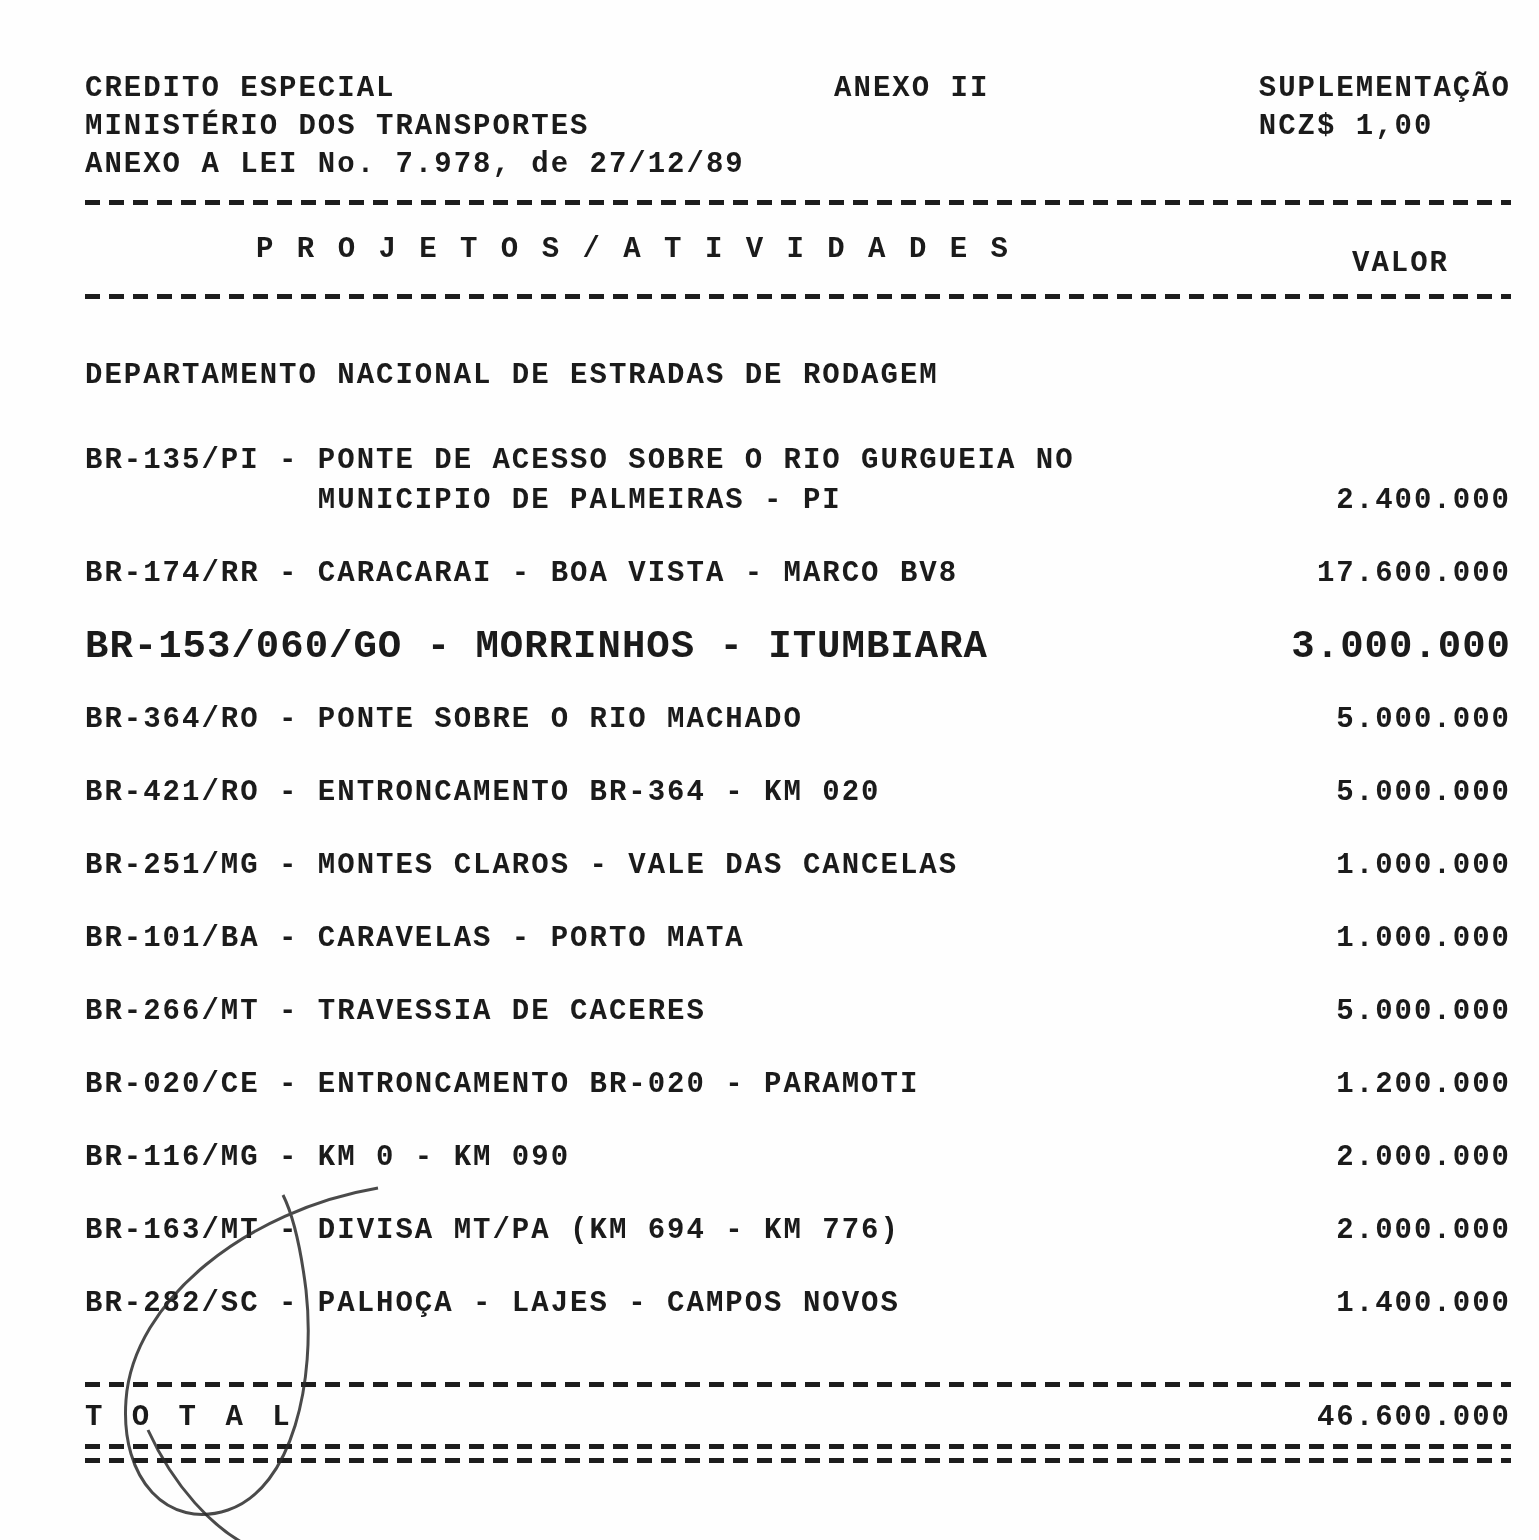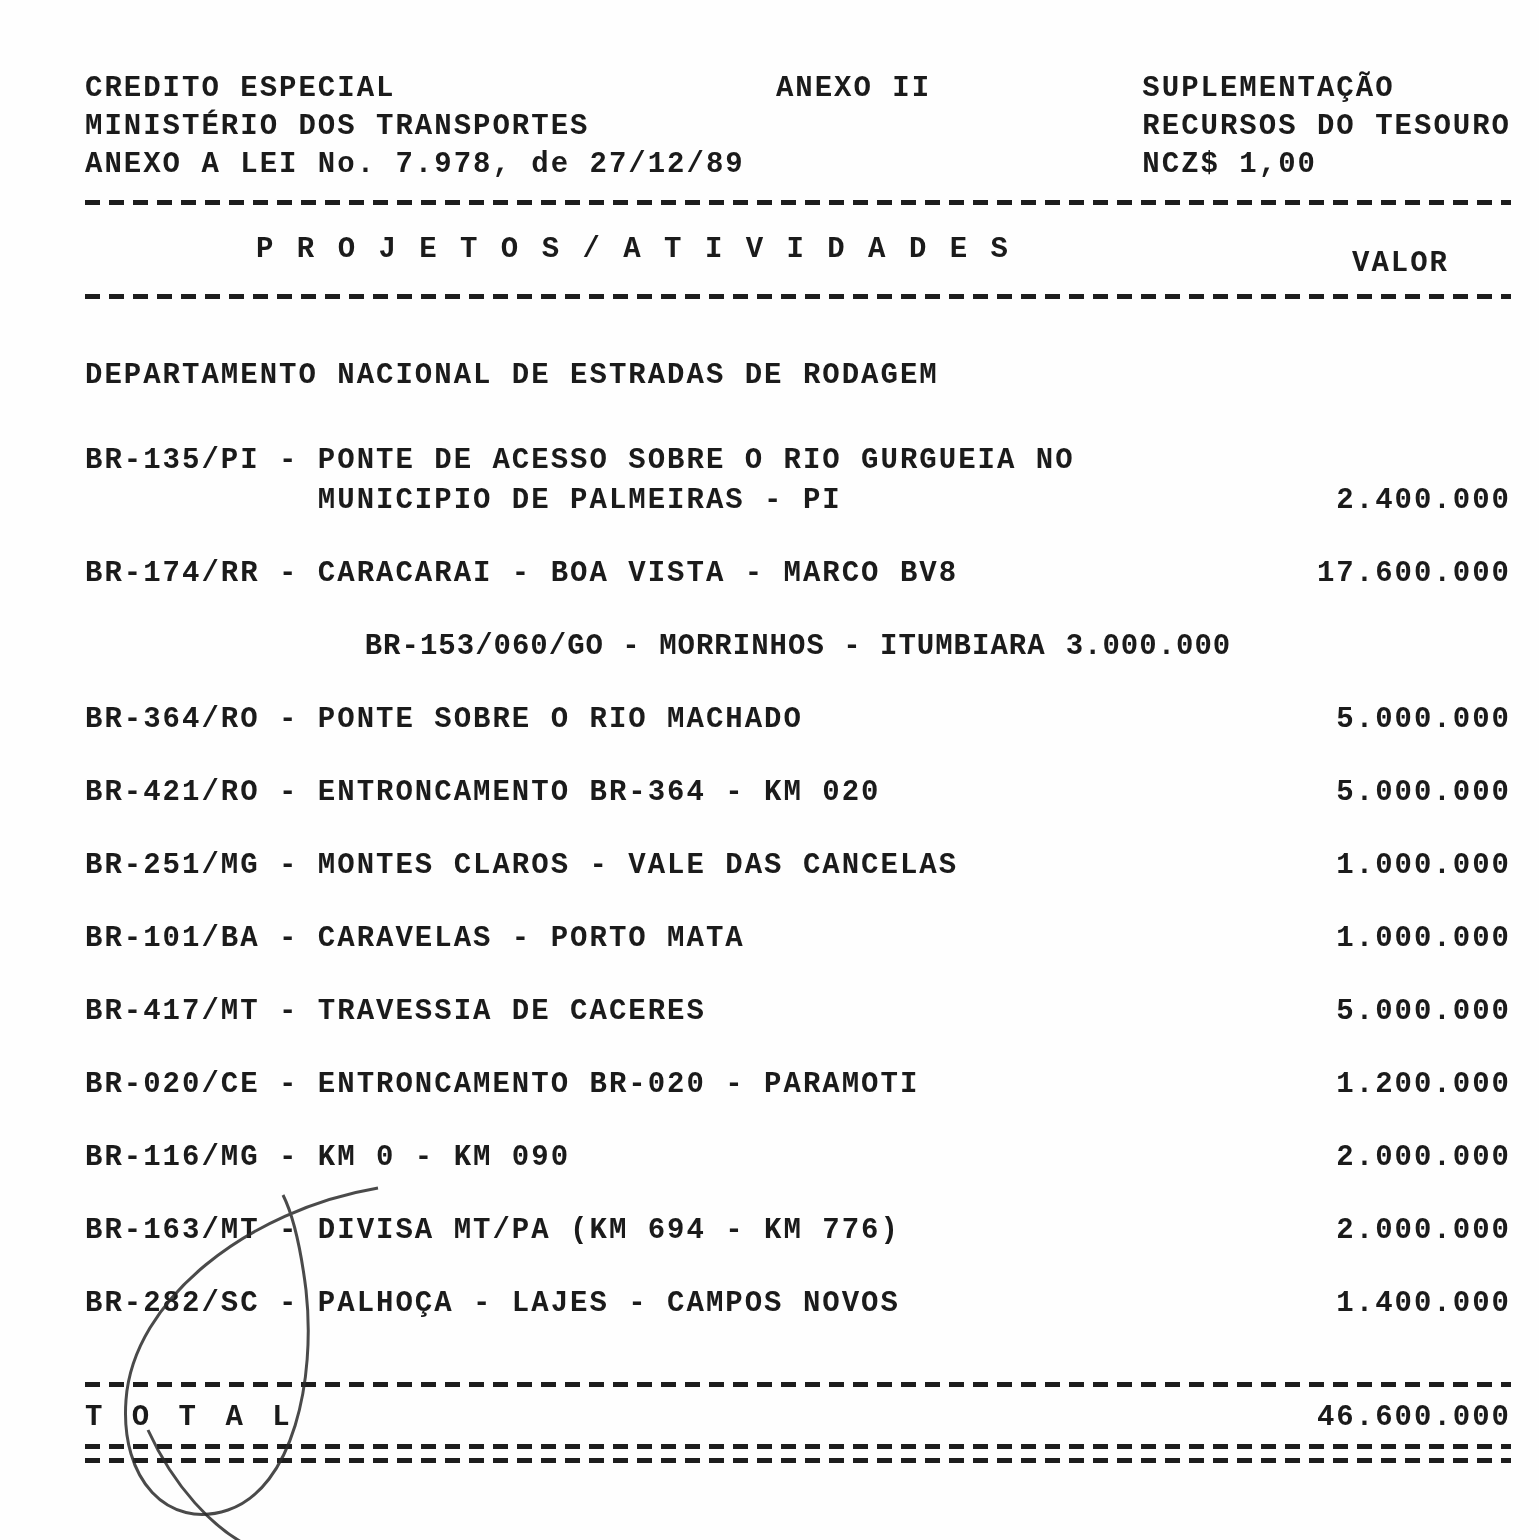--- a/index.html
+++ b/index.html
@@ -52,21 +52,21 @@
   }
   .row {
     display: flex;
     justify-content: space-between;
     align-items: flex-end;
     margin-bottom: 33px;
     line-height: 40px;
   }
   .row .label { white-space: pre-wrap; }
   .row .value { white-space: nowrap; padding-left: 20px; }
-  .row.big { font-size: 29px; letter-spacing: 1px; justify-content: center; }
+  .row.big { font-size: 39px; letter-spacing: 1px; }
   .totals { margin-top: 58px; }
   .total-row {
     display: flex;
     justify-content: space-between;
     align-items: center;
     padding: 8px 0 10px 0;
   }
   .total-row .tlabel {
     flex: 1;
     text-align: left;
@@ -87,21 +87,20 @@
 
   <div class="hdr">
     <div class="hdr-left">
       <div>CREDITO ESPECIAL</div>
       <div>MINISTÉRIO DOS TRANSPORTES</div>
       <div>ANEXO A LEI No. 7.978, de 27/12/89</div>
     </div>
     <div class="hdr-center">ANEXO II</div>
     <div class="hdr-right">
       <div>SUPLEMENTAÇÃO</div>
-      <div>RECURSOS DO TESOURO</div>
       <div>NCZ$ 1,00</div>
     </div>
   </div>
 
   <div class="sep"></div>
 
   <div class="colhead">
     <div class="projects">P R O J E T O S  /  A T I V I D A D E S</div>
     <div class="valor">VALOR</div>
   </div>
@@ -133,21 +132,21 @@
   </div>
   <div class="row">
     <div class="label">BR-251/MG - MONTES CLAROS - VALE DAS CANCELAS</div>
     <div class="value">1.000.000</div>
   </div>
   <div class="row">
     <div class="label">BR-101/BA - CARAVELAS - PORTO MATA</div>
     <div class="value">1.000.000</div>
   </div>
   <div class="row">
-    <div class="label">BR-417/MT - TRAVESSIA DE CACERES</div>
+    <div class="label">BR-266/MT - TRAVESSIA DE CACERES</div>
     <div class="value">5.000.000</div>
   </div>
   <div class="row">
     <div class="label">BR-020/CE - ENTRONCAMENTO BR-020 - PARAMOTI</div>
     <div class="value">1.200.000</div>
   </div>
   <div class="row">
     <div class="label">BR-116/MG - KM 0 - KM 090</div>
     <div class="value">2.000.000</div>
   </div>

